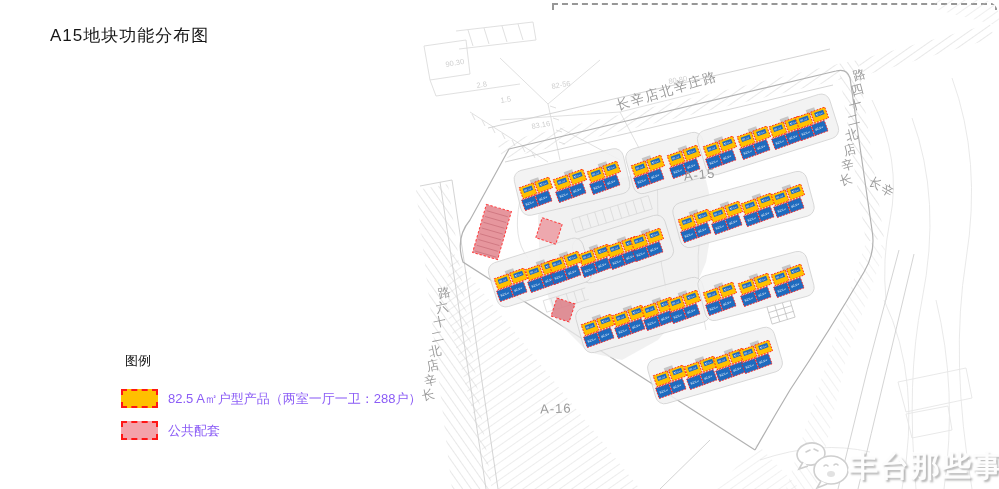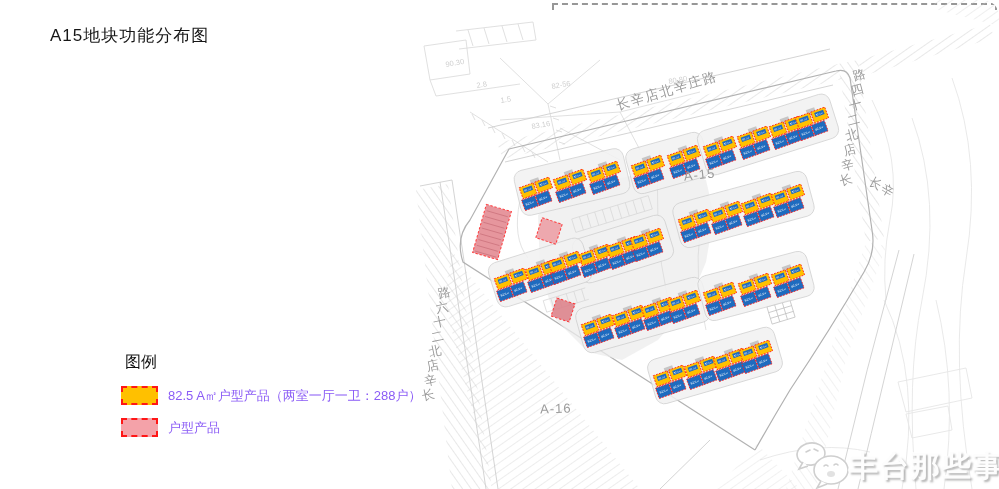--- a/index.html
+++ b/index.html
@@ -7,21 +7,21 @@
           font-family:"Liberation Sans","DejaVu Sans",sans-serif;border-radius:16px;}
   .page-title{position:absolute;left:50px;top:24px;font-size:17px;font-weight:500;
               color:#161616;letter-spacing:1px;}
   
   .top-dash{position:absolute;left:552px;top:3px;width:445px;height:0;
             border-top:2px dashed #979797;}
   .top-dash .tick{position:absolute;top:-1px;width:2px;height:6px;background:#979797;}
   .top-dash .tick.l{left:0;} .top-dash .tick.r{right:0;}
   
   .legend{position:absolute;left:121px;top:352px;}
-  .legend-heading{font-size:16px;color:#111;margin:0 0 13px 4px;}
+  .legend-heading{font-size:13px;color:#111;margin:0 0 19px 4px;}
   .legend-row{display:flex;align-items:center;margin-bottom:13px;}
   .swatch{width:33px;height:15px;border:2px dashed #ff1616;margin-right:10px;flex:none;}
   .legend-label{font-size:13px;color:#8b5cf6;white-space:nowrap;}
   
   .map{position:absolute;left:0;top:0;}
   
   .watermark{position:absolute;left:793px;top:437px;width:200px;height:60px;}
   .wm-text{position:absolute;left:56px;top:10px;font-size:29px;font-weight:bold;
            letter-spacing:2px;color:#fdfdfd;white-space:nowrap;
            text-shadow:2px 2px 2px rgba(160,160,160,.75), -1px -1px 1px rgba(255,255,255,.9);}
@@ -585,21 +585,21 @@
   </svg>
 
   <div class="legend">
     <div class="legend-heading">图例</div>
     <div class="legend-row">
       <span class="swatch" id="sw0" style="background: rgb(255, 192, 0);"></span>
       <span class="legend-label">82.5 A㎡户型产品（两室一厅一卫：288户）</span>
     </div>
     <div class="legend-row">
       <span class="swatch" id="sw2" style="background: rgb(244, 162, 169);"></span>
-      <span class="legend-label">户型产品</span>
+      <span class="legend-label">公共配套</span>
     </div>
   </div>
 
   <div class="watermark">
     <svg width="60" height="55" viewBox="0 0 60 55">
       <g fill="#ffffff" stroke="#cfcfcf" stroke-width="1.6">
         <ellipse cx="18" cy="17" rx="14" ry="11" transform="rotate(-8 18 17)"></ellipse>
         <path d="M10,25 l-4,7 l9,-3 z" stroke="none" fill="#fff"></path>
         <path d="M10,25 l-4,7 l9,-3" fill="none"></path>
         <ellipse cx="38" cy="33" rx="17" ry="14"></ellipse>

